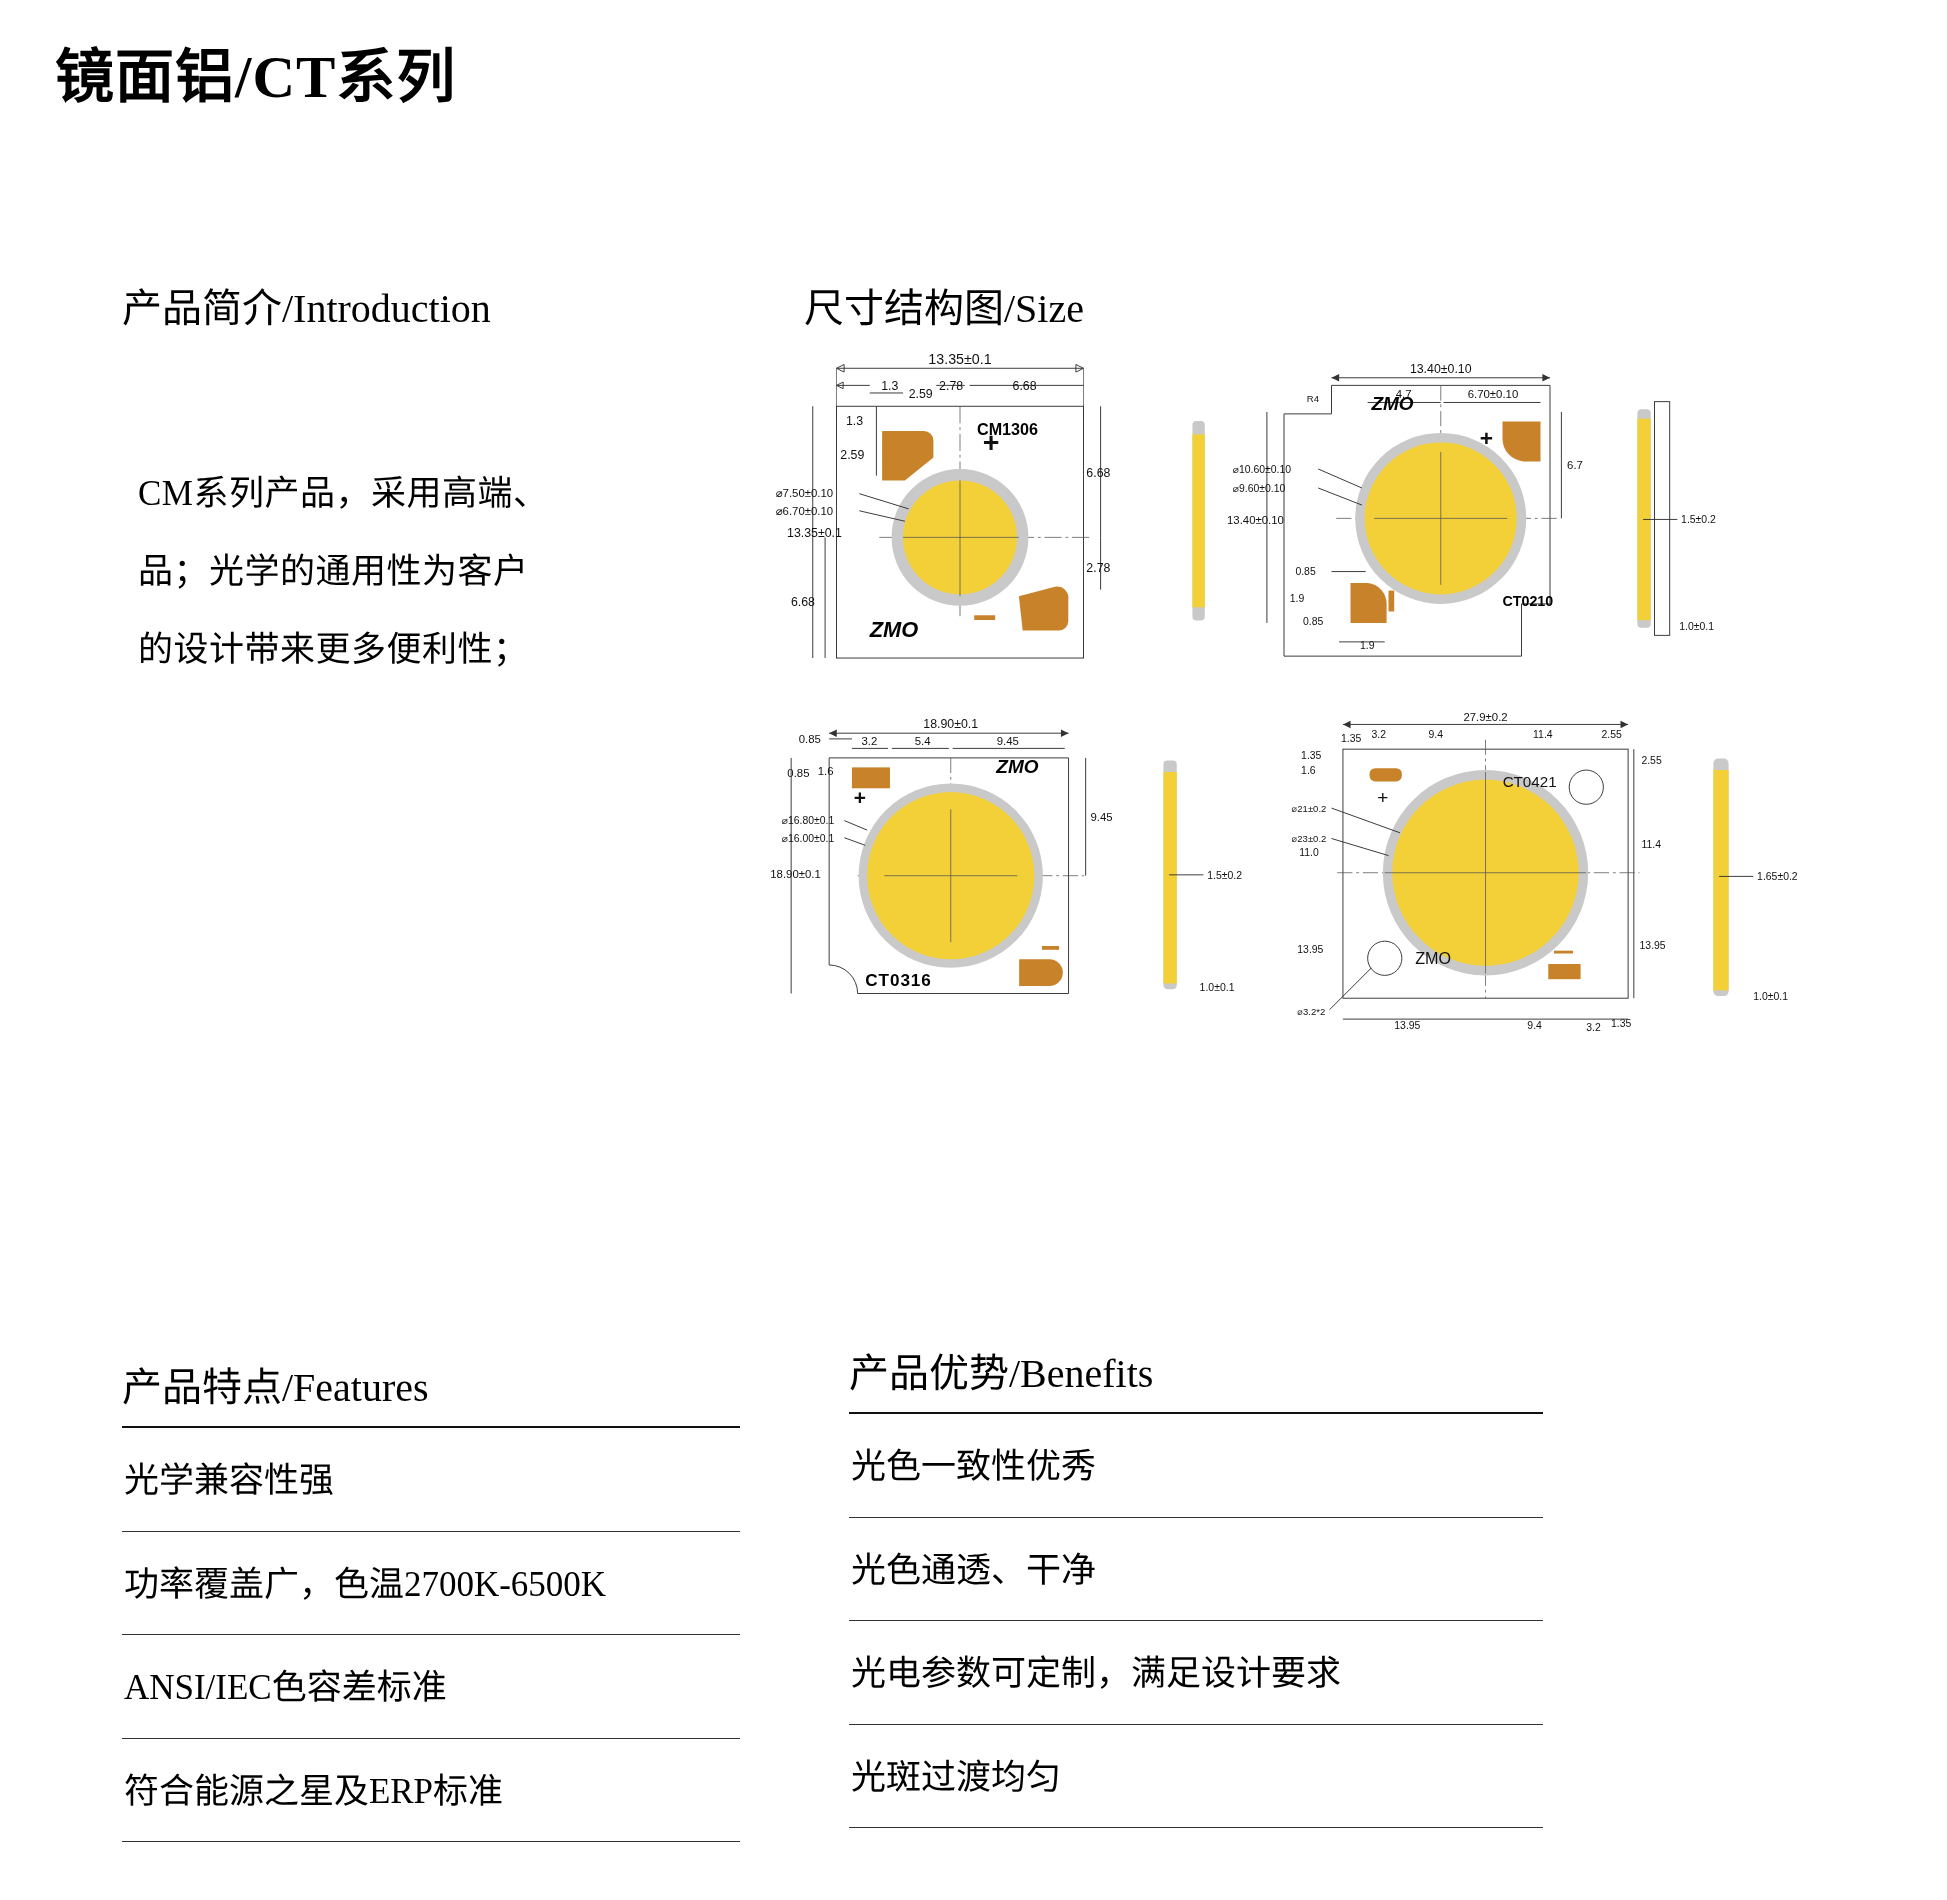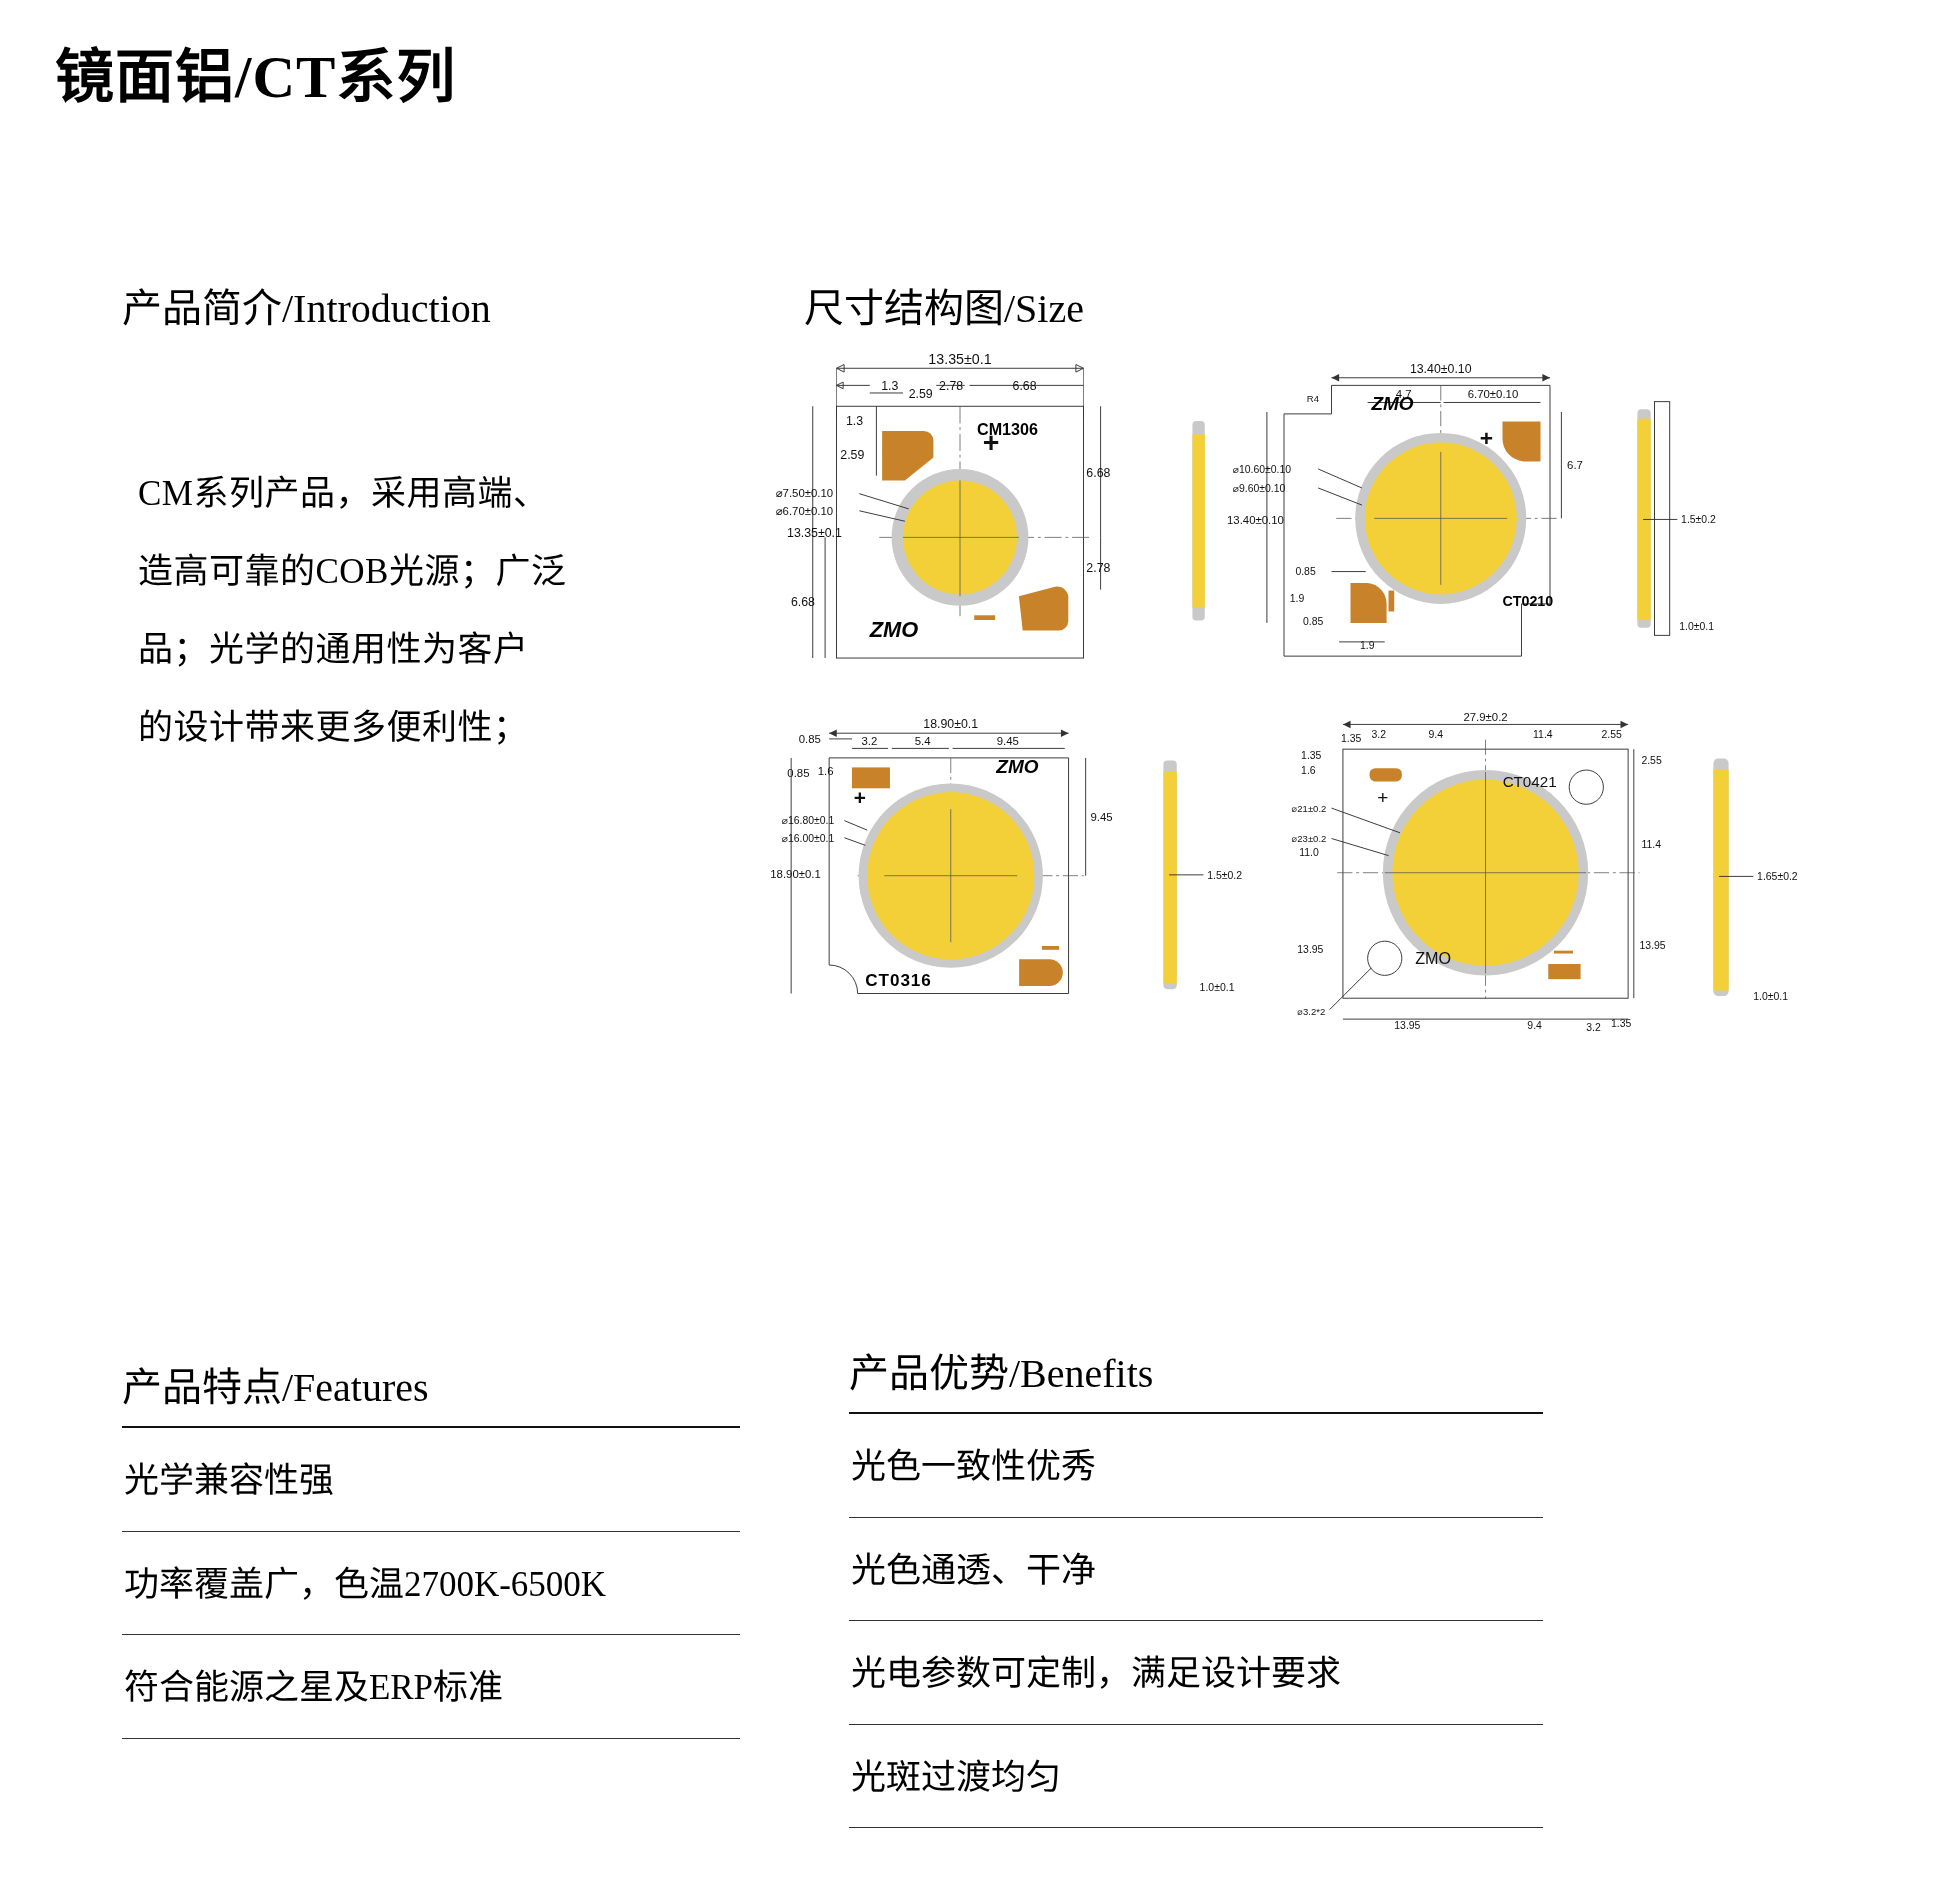--- a/index.html
+++ b/index.html
@@ -68,21 +68,20 @@
   .list-col li:first-child{}
 </style>
 </head>
 <body>
 
 <div class="page-title">镜面铝/CT系列</div>
 
 <div class="sect-h" id="intro-heading">产品简介/Introduction</div>
 <div class="intro-body">
   <p>CM系列产品，采用高端、</p>
-  <p>造高可靠的COB光源；广泛</p>
   <p>品；光学的通用性为客户</p>
   <p>的设计带来更多便利性；</p>
 </div>
 
 <div class="sect-h" id="size-heading">尺寸结构图/Size</div>
 
 <div class="draw-area">
 
   <div class="draw d-cm1306">
     <svg viewBox="0 0 360 355" width="342" height="338">
@@ -343,20 +342,21 @@
     </svg>
   </div>
 
 </div>
 
 <div class="list-col" id="features-col">
   <div class="col-h">产品特点/Features</div>
   <ul class="rule-top">
     <li>光学兼容性强</li>
     <li>功率覆盖广，色温2700K-6500K</li>
+    <li>ANSI/IEC色容差标准</li>
     <li>符合能源之星及ERP标准</li>
   </ul>
 </div>
 
 <div class="list-col" id="benefits-col">
   <div class="col-h">产品优势/Benefits</div>
   <ul class="rule-top">
     <li>光色一致性优秀</li>
     <li>光色通透、干净</li>
     <li>光电参数可定制，满足设计要求</li>

